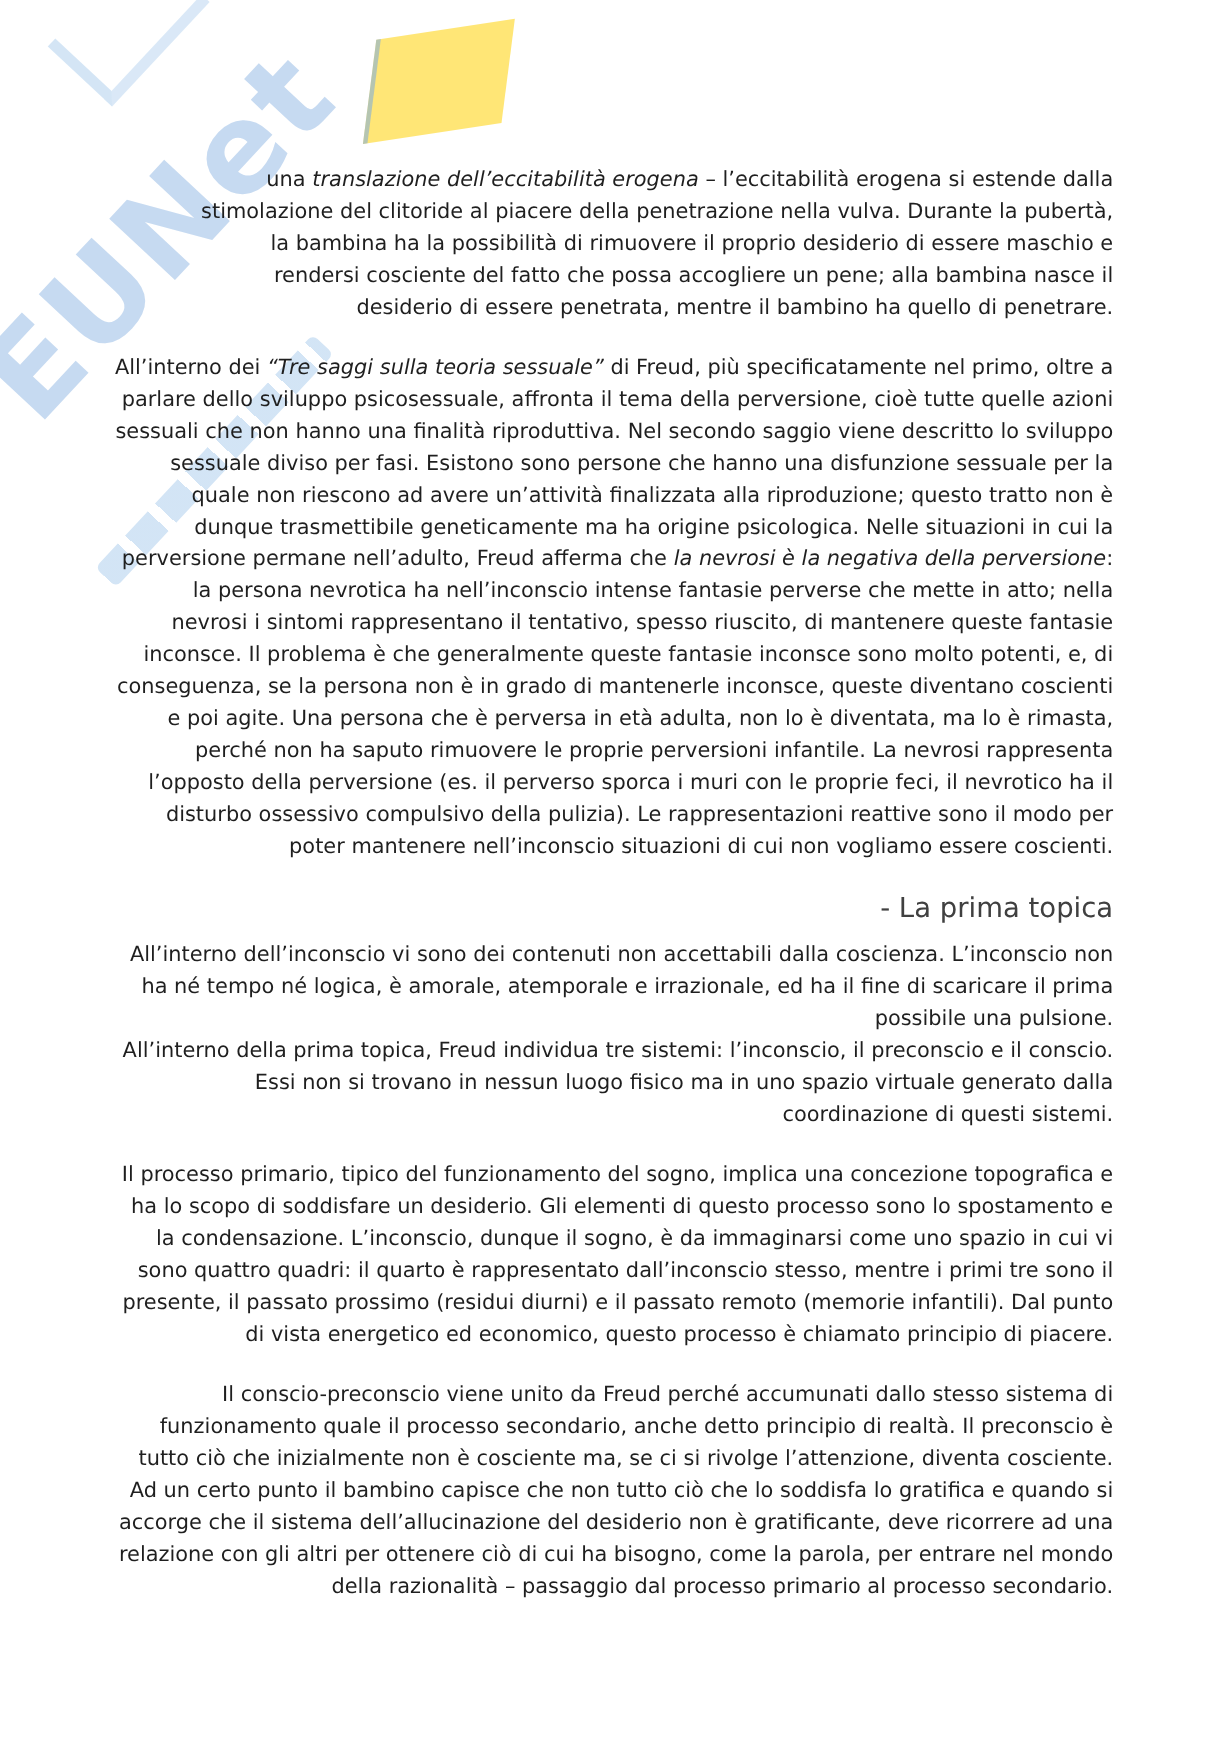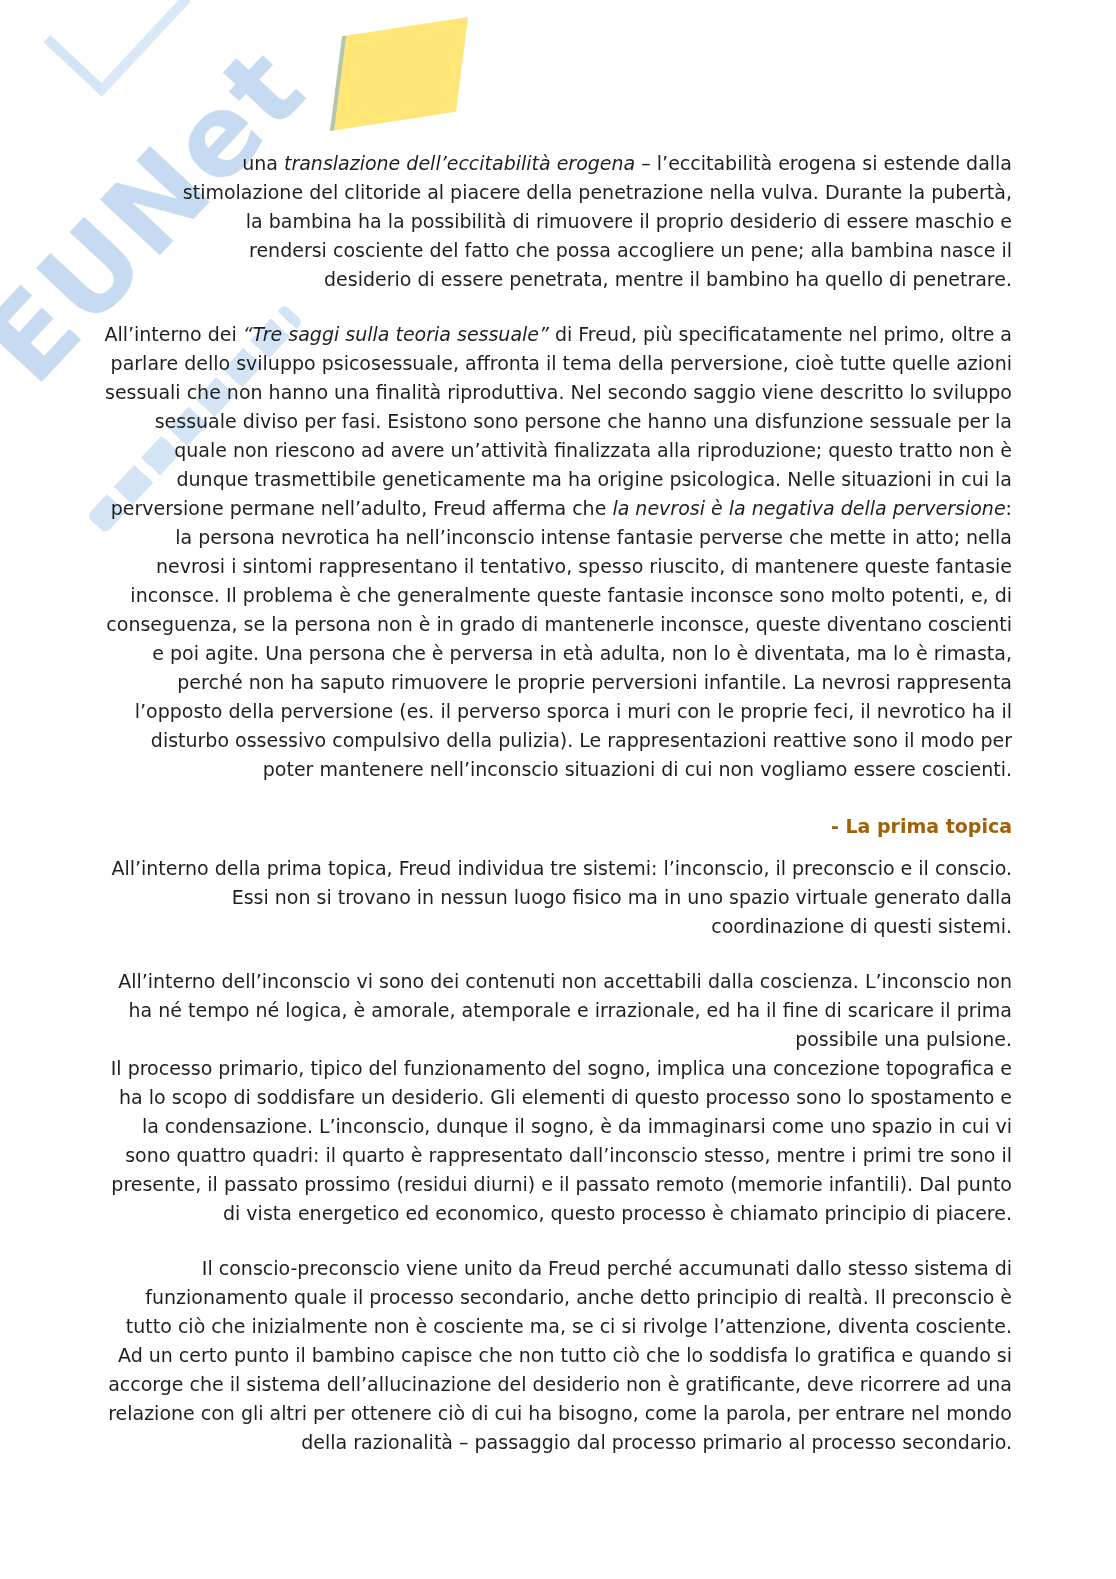--- a/index.html
+++ b/index.html
@@ -88,24 +88,24 @@
   .para {
     margin: 0 0 26px 0;
   }
   .para.indented {
     margin-left: 69px;
   }
   .para.tight {
     margin-bottom: 0;
   }
   .section-heading {
-    font-size: 19px;
+    font-size: 25px;
     line-height: 32px;
-    font-weight: bold;
-    color: #a16207;
+    font-weight: normal;
+    color: #404040;
     margin: 0 0 12px 0;
   }
   .i { font-style: italic; }
   .b { font-weight: normal; }
 </style>
 </head>
 <body>
 
 <div class="watermark">
   <div class="wm-corner-stroke"></div>
@@ -115,23 +115,23 @@
 </div>
 
 <div class="content">
 
   <p class="para indented"><span class="">una </span><span class="i">translazione dell’eccitabilità erogena</span><span class=""> – l’eccitabilità erogena si estende dalla stimolazione del clitoride al piacere della penetrazione nella vulva. Durante la pubertà, la bambina ha la possibilità di rimuovere il proprio desiderio di essere maschio e rendersi cosciente del fatto che possa accogliere un pene; alla bambina nasce il desiderio di essere penetrata, mentre il bambino ha quello di penetrare.</span></p>
 
   <p class="para"><span class="">All’interno dei </span><span class="i">“Tre saggi sulla teoria sessuale”</span><span class=""> di Freud, più specificatamente nel primo, oltre a parlare dello sviluppo psicosessuale, affronta il tema della </span><span class="b">perversione</span><span class="">, cioè tutte quelle azioni sessuali che non hanno una finalità riproduttiva. Nel secondo saggio viene descritto lo sviluppo sessuale diviso per fasi. Esistono sono persone che hanno una disfunzione sessuale per la quale non riescono ad avere un’attività finalizzata alla riproduzione; questo tratto non è dunque trasmettibile geneticamente ma ha origine psicologica. Nelle situazioni in cui la perversione permane nell’adulto, Freud afferma che </span><span class="i">la nevrosi è la negativa della perversione</span><span class="">: la persona nevrotica ha nell’inconscio intense fantasie perverse che mette in atto; nella </span><span class="b">nevrosi</span><span class=""> i sintomi rappresentano il tentativo, spesso riuscito, di mantenere queste fantasie inconsce. Il problema è che generalmente queste fantasie inconsce sono molto potenti, e, di conseguenza, se la persona non è in grado di mantenerle inconsce, queste diventano coscienti e poi agite. Una persona che è perversa in età adulta, non lo è diventata, ma lo è rimasta, perché non ha saputo rimuovere le proprie perversioni infantile. La nevrosi rappresenta l’opposto della perversione (es. il perverso sporca i muri con le proprie feci, il nevrotico ha il disturbo ossessivo compulsivo della pulizia). Le rappresentazioni reattive sono il modo per poter mantenere nell’inconscio situazioni di cui non vogliamo essere coscienti.</span></p>
 
   <h2 class="section-heading">- La prima topica</h2>
 
+  <p class="para tight"><span class="">All’interno dell’</span><span class="b">inconscio</span><span class=""> vi sono dei contenuti non accettabili dalla coscienza. L’inconscio non ha né tempo né logica, è amorale, atemporale e irrazionale, ed ha il fine di scaricare il prima possibile una pulsione.</span></p>
+
   <p class="para"><span class="">All’interno della </span><span class="b">prima topica</span><span class="">, Freud individua tre sistemi: l’inconscio, il preconscio e il conscio. Essi non si trovano in nessun luogo fisico ma in uno spazio virtuale generato dalla coordinazione di questi sistemi.</span></p>
-
-  <p class="para tight"><span class="">All’interno dell’</span><span class="b">inconscio</span><span class=""> vi sono dei contenuti non accettabili dalla coscienza. L’inconscio non ha né tempo né logica, è amorale, atemporale e irrazionale, ed ha il fine di scaricare il prima possibile una pulsione.</span></p>
 
   <p class="para"><span class="">Il </span><span class="b">processo primario</span><span class="">, tipico del funzionamento del sogno, implica una concezione topografica e ha lo scopo di soddisfare un desiderio. Gli elementi di questo processo sono lo spostamento e la condensazione. L’inconscio, dunque il sogno, è da immaginarsi come uno spazio in cui vi sono quattro quadri: il quarto è rappresentato dall’inconscio stesso, mentre i primi tre sono il presente, il passato prossimo (residui diurni) e il passato remoto (memorie infantili). Dal punto di vista energetico ed economico, questo processo è chiamato principio di piacere.</span></p>
 
   <p class="para tight"><span class="">Il </span><span class="b">conscio-preconscio</span><span class=""> viene unito da Freud perché accumunati dallo stesso sistema di funzionamento quale il processo secondario, anche detto principio di realtà. Il preconscio è tutto ciò che inizialmente non è cosciente ma, se ci si rivolge l’attenzione, diventa cosciente.</span></p>
 
   <p class="para"><span class="">Ad un certo punto il bambino capisce che non tutto ciò che lo soddisfa lo gratifica e quando si accorge che il sistema dell’allucinazione del desiderio non è gratificante, deve ricorrere ad una relazione con gli altri per ottenere ciò di cui ha bisogno, come la parola, per entrare nel mondo della razionalità – passaggio dal processo primario al </span><span class="b">processo secondario</span><span class="">.</span></p>
 
 </div>
 
 </body></html>

